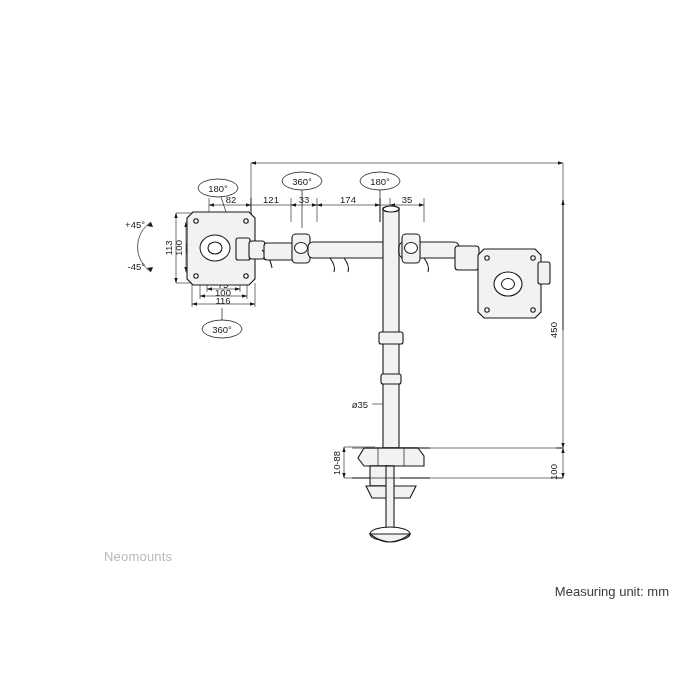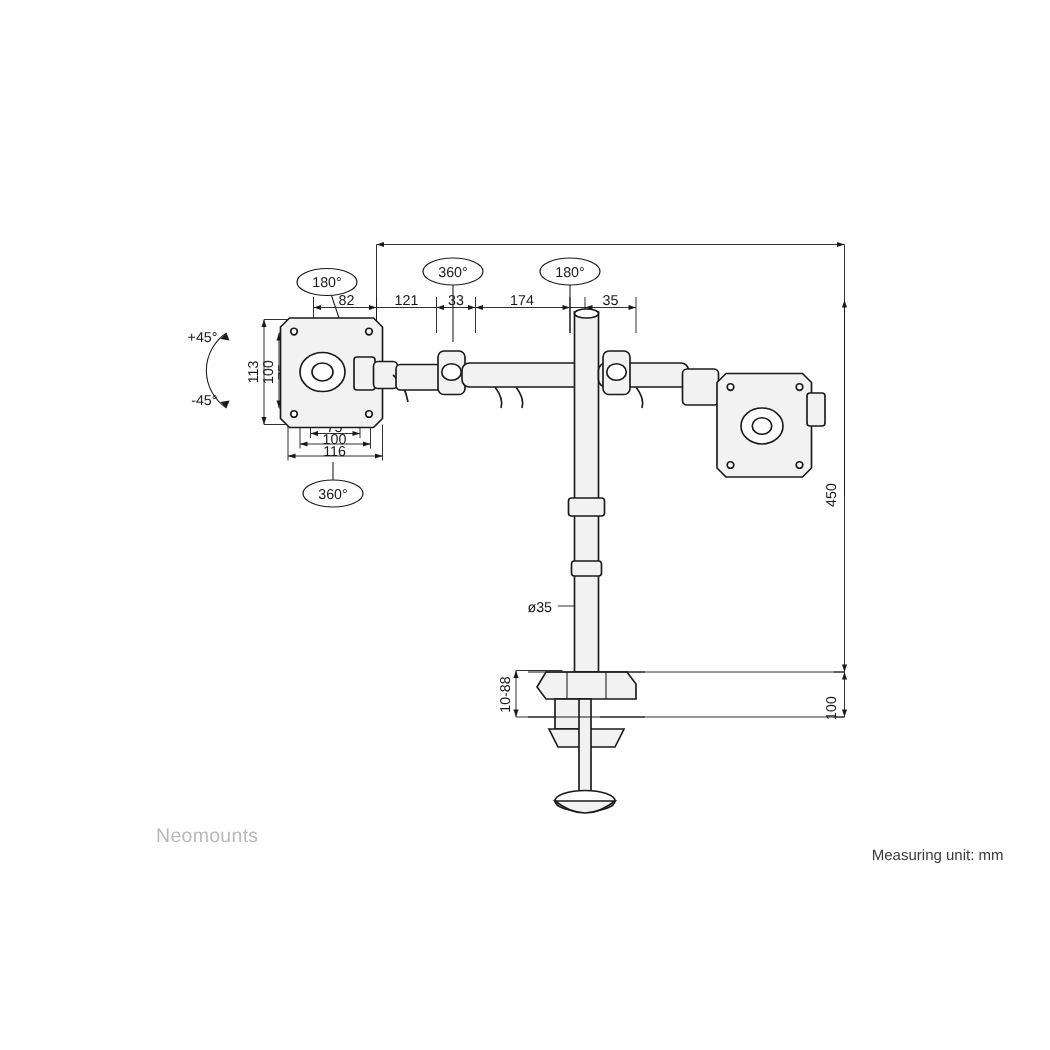--- a/index.html
+++ b/index.html
@@ -28,22 +28,22 @@
     position: absolute;
     left: 104px;
     top: 549px;
     font-size: 13px;
     color: #b9b9b9;
     letter-spacing: 0.2px;
   }
   .unit {
     position: absolute;
     right: 31px;
-    top: 565px;
-    font-size: 10px;
+    top: 584px;
+    font-size: 13px;
     color: #3a3a3a;
     text-align: right;
   }
   svg text {
     font-family: "Liberation Sans", sans-serif;
     fill: #1a1a1a;
   }
   .dim-txt { font-size: 9.5px; }
   .ang-txt { font-size: 9.5px; }
   .ln { stroke: #1a1a1a; fill: none; }

